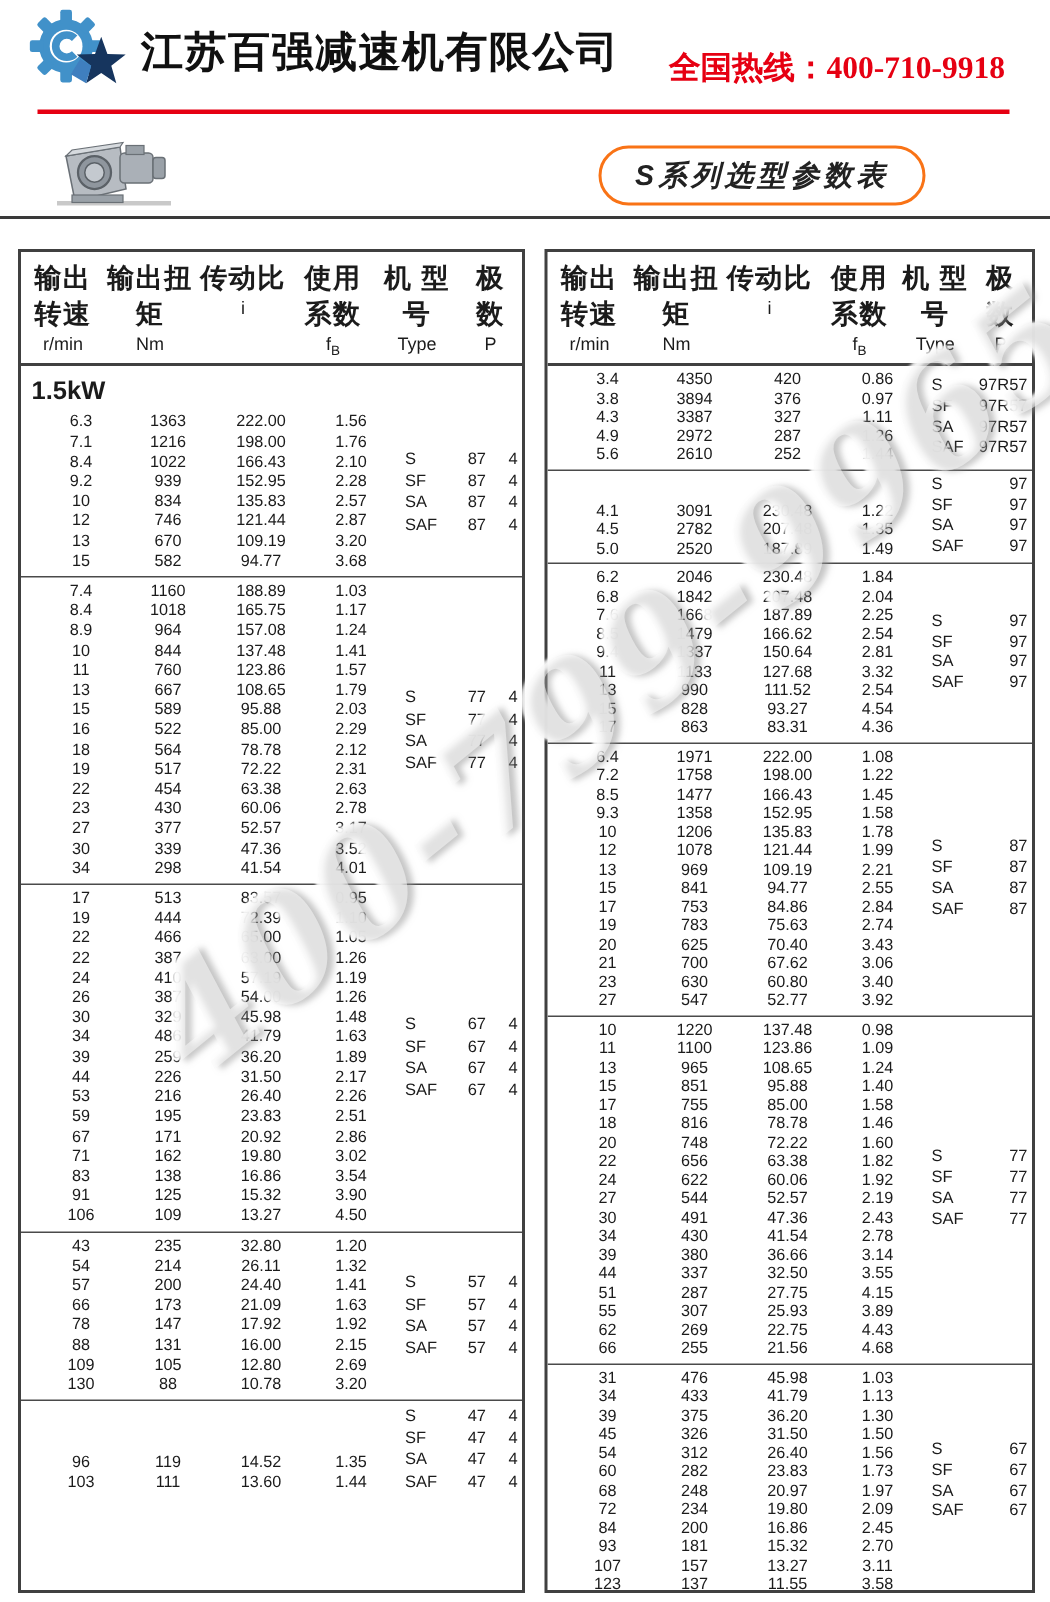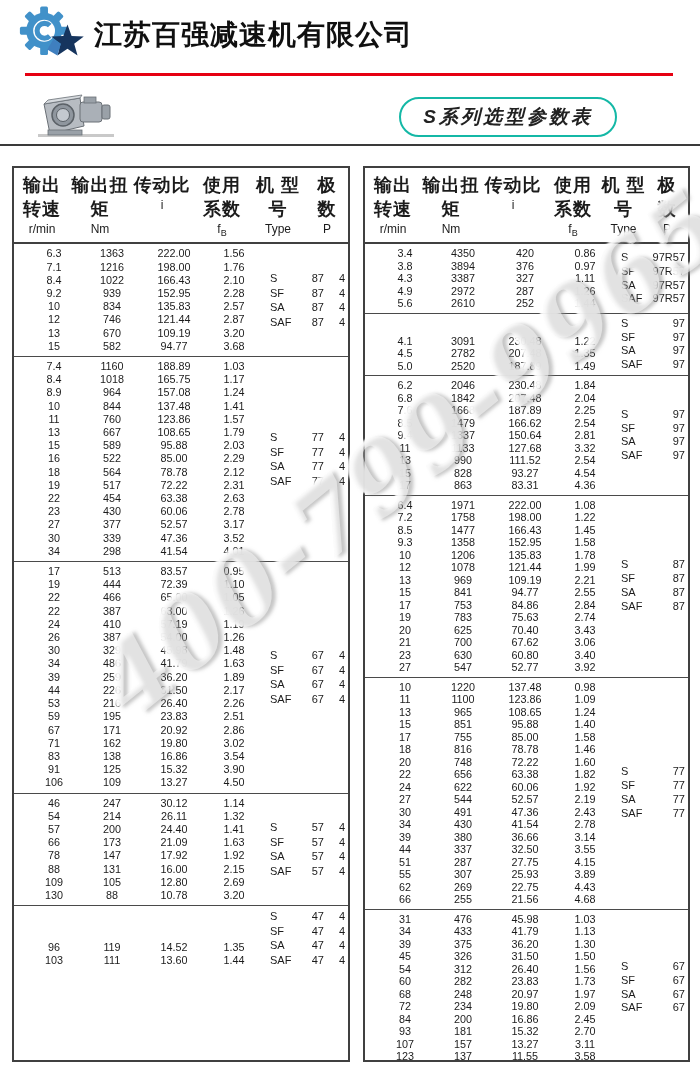--- a/index.html
+++ b/index.html
@@ -7,21 +7,21 @@
         font-family:"Liberation Sans",sans-serif;color:#1b1b1b;margin:0 auto;}
 
   
   .logo{position:absolute;left:16px;top:2px;}
   .company{position:absolute;left:94px;top:16px;font-size:28px;font-weight:bold;
            letter-spacing:1px;color:#101010;white-space:nowrap;}
   .hotline{position:absolute;right:30px;top:31px;font-size:21px;font-weight:bold;
            color:#e60012;font-family:"Liberation Serif",serif;white-space:nowrap;}
   .redline{position:absolute;left:25px;top:73px;width:648px;height:3px;background:#e60012;}
   .product{position:absolute;left:36px;top:84px;}
-  .badge{position:absolute;right:83px;top:97px;border:2px solid #14b8a6;border-radius:22px;
+  .badge{position:absolute;right:83px;top:97px;border:2px solid #f97316;border-radius:22px;
          padding:5px 22px;font-size:19px;font-weight:bold;font-style:italic;
          letter-spacing:3px;color:#222;background:#fff;white-space:nowrap;}
   .blackline{position:absolute;left:0;top:144px;width:700px;height:2px;background:#3a3a3a;}
 
   
   .watermark{position:absolute;left:110px;top:640px;z-index:5;pointer-events:none;
              font-family:"DejaVu Serif",serif;font-style:italic;font-weight:bold;
              font-size:96px;letter-spacing:2px;white-space:nowrap;
              transform:rotate(-39deg);transform-origin:0 50%;
              color:rgba(250,250,250,0.55);
@@ -76,20 +76,21 @@
         </g>
       </g>
       <circle cx="36" cy="36" r="14" fill="#ffffff"></circle>
       <path d="M 43.3 29.3 A 9.5 9.5 0 1 0 43.3 42.7" fill="none" stroke="#4191c9" stroke-width="6.5"></path>
       <path d="M66,28 L71.3,42.7 L86.9,43.2 L74.6,52.8 L78.9,67.8 L66,59 L53.1,67.8 L57.4,52.8 L45.1,43.2 L60.7,42.7 Z" fill="#16355e"></path>
       <path d="M53.1,67.8 L57.4,52.8 L48,47 L40,60 Z" fill="#3f7fbf"></path>
     </svg>
   </div>
 
   <div class="company">江苏百强减速机有限公司</div>
+  <div class="hotline">全国热线：400-710-9918</div>
   <div class="redline"></div>
 
   <div class="product">
     <svg width="80" height="58" viewBox="0 0 80 58">
       <rect x="2" y="50" width="76" height="3" fill="#c9c9c9"></rect>
       <polygon points="8,20 44,14 48,42 14,50" fill="#b7bcc2" stroke="#6a7076" stroke-width="1"></polygon>
       <polygon points="8,20 12,16 46,11 44,14" fill="#d6dade" stroke="#6a7076" stroke-width="0.8"></polygon>
       <circle cx="27" cy="31" r="11" fill="#8f969e" stroke="#5b6167" stroke-width="1.5"></circle>
       <circle cx="27" cy="31" r="6.5" fill="#c4c9cf" stroke="#5b6167" stroke-width="1"></circle>
       <rect x="44" y="18" width="22" height="20" rx="3" fill="#aab0b7" stroke="#6a7076" stroke-width="1"></rect>
@@ -123,20 +124,21 @@
           </div>
           <div class="hcell h4">
             <div class="hcn">机 型 号</div>
             <div class="hen">Type</div>
           </div>
           <div class="hcell h5">
             <div class="hcn">极 数</div>
             <div class="hen">P</div>
           </div>
         </div>
+        <div class="kw">1.5kW</div>
         <div class="block">
           <div class="grid">
             <div class="row">
               <div class="cell c0">6.3</div>
               <div class="cell c1">1363</div>
               <div class="cell c2">222.00</div>
               <div class="cell c3">1.56</div>
             </div>
             <div class="row">
               <div class="cell c0">7.1</div>
@@ -468,24 +470,24 @@
                 <span>SAF</span>
                 <span>67</span>
               </span>
               <span class="poles">4</span>
             </div>
           </div>
         </div>
         <div class="block sep">
           <div class="grid">
             <div class="row">
-              <div class="cell c0">46</div>
-              <div class="cell c1">247</div>
-              <div class="cell c2">30.12</div>
-              <div class="cell c3">1.14</div>
+              <div class="cell c0">43</div>
+              <div class="cell c1">235</div>
+              <div class="cell c2">32.80</div>
+              <div class="cell c3">1.20</div>
             </div>
             <div class="row">
               <div class="cell c0">54</div>
               <div class="cell c1">214</div>
               <div class="cell c2">26.11</div>
               <div class="cell c3">1.32</div>
             </div>
             <div class="row">
               <div class="cell c0">57</div>
               <div class="cell c1">200</div>

